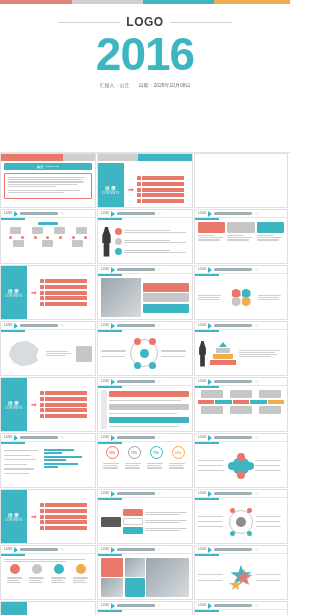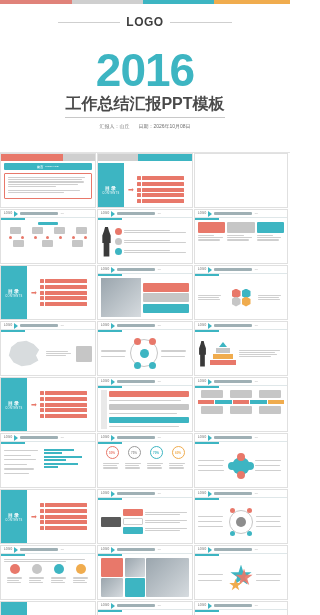--- a/index.html
+++ b/index.html
@@ -12,21 +12,21 @@
 
   
   .cover { position:relative; width:290px; height:148px; background:#fff;
     display:flex; flex-direction:column; align-items:center; }
   .logo-row { display:flex; align-items:center; justify-content:center;
     width:100%; margin-top:11px; gap:6px; }
   .logo-row .rule { height:1px; background:#cfcfcf; width:62px; }
   .logo-txt { font-size:12px; font-weight:bold; color:#3f3f3f; letter-spacing:.5px; }
 
   .year { font-size:46px; font-weight:bold; color:#3db5c2; line-height:.95;
-    margin-top:20px; letter-spacing:-1px; }
+    margin-top:4px; letter-spacing:-1px; }
   .maintitle { font-size:16px; font-weight:bold; color:#4a4a4a; margin-top:1px;
     border-bottom:1.5px solid #c8c8c8; padding-bottom:2px; letter-spacing:0px; }
   .meta { font-size:5px; color:#6f6f6f; margin-top:5px; display:flex; gap:9px; }
 
   .cover-sep { width:290px; height:1px; background:#e3e3e3; }
 
   
   .grid { width:290px; padding:0; }
   .row { display:flex; width:290px; height:55px; margin-bottom:1px; }
   .cell { width:96px; height:55px; background:#ffffff; border:1px solid #e0e0e0;
@@ -96,21 +96,20 @@
   <div class="seg" style="flex:1;background:#f0ac4e"></div>
 </div>
 
 <div class="cover">
   <div class="logo-row">
     <div class="rule"></div>
     <div class="logo-txt">LOGO</div>
     <div class="rule"></div>
   </div>
   <div class="year">2016</div>
-  <div class="maintitle">工作总结汇报PPT模板</div>
   <div class="meta">
     <span>汇报人：山丘</span>
     <span>日期：2026年10月08日</span>
   </div>
 </div>
 <div class="cover-sep"></div>
 
 <div class="grid">
 
   <div class="row">

